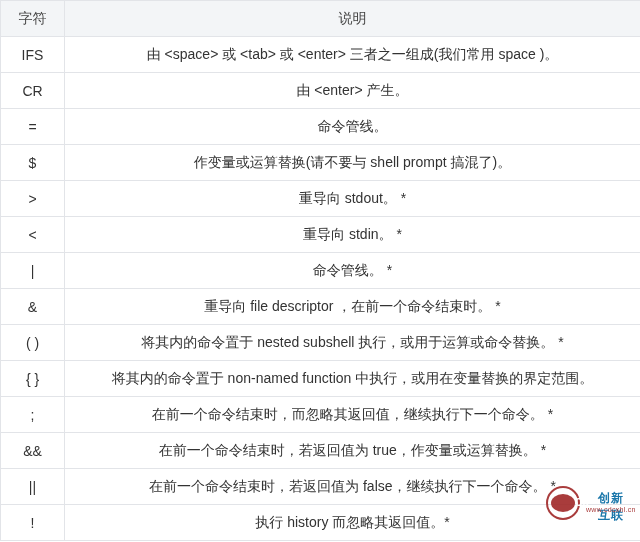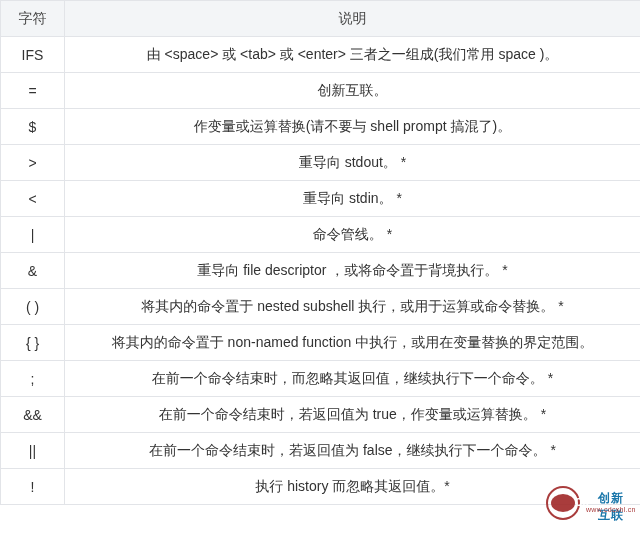--- a/index.html
+++ b/index.html
@@ -101,42 +101,46 @@
       <th>字符</th>
       <th>说明</th>
     </tr>
   </thead>
   <tbody>
     <tr>
         <td>IFS</td>
         <td>由 &lt;space&gt; 或 &lt;tab&gt; 或 &lt;enter&gt; 三者之一组成(我们常用 space )。</td>
       </tr>
     <tr>
+        <td>CR</td>
+        <td>由 &lt;enter&gt; 产生。</td>
+      </tr>
+    <tr>
         <td>=</td>
-        <td>创新互联。</td>
+        <td>命令管线。</td>
       </tr>
     <tr>
         <td>$</td>
         <td>作变量或运算替换(请不要与 shell prompt 搞混了)。</td>
       </tr>
     <tr>
         <td>&gt;</td>
         <td>重导向 stdout。  *</td>
       </tr>
     <tr>
         <td>&lt;</td>
         <td>重导向 stdin。  *</td>
       </tr>
     <tr>
         <td>|</td>
         <td>命令管线。  *</td>
       </tr>
     <tr>
         <td>&amp;</td>
-        <td>重导向 file descriptor  ，或将命令置于背境执行。  *</td>
+        <td>重导向 file descriptor  ，在前一个命令结束时。  *</td>
       </tr>
     <tr>
         <td>( )</td>
         <td>将其内的命令置于 nested subshell 执行，或用于运算或命令替换。  *</td>
       </tr>
     <tr>
         <td>{ }</td>
         <td>将其内的命令置于 non-named function 中执行，或用在变量替换的界定范围。</td>
       </tr>
     <tr>

